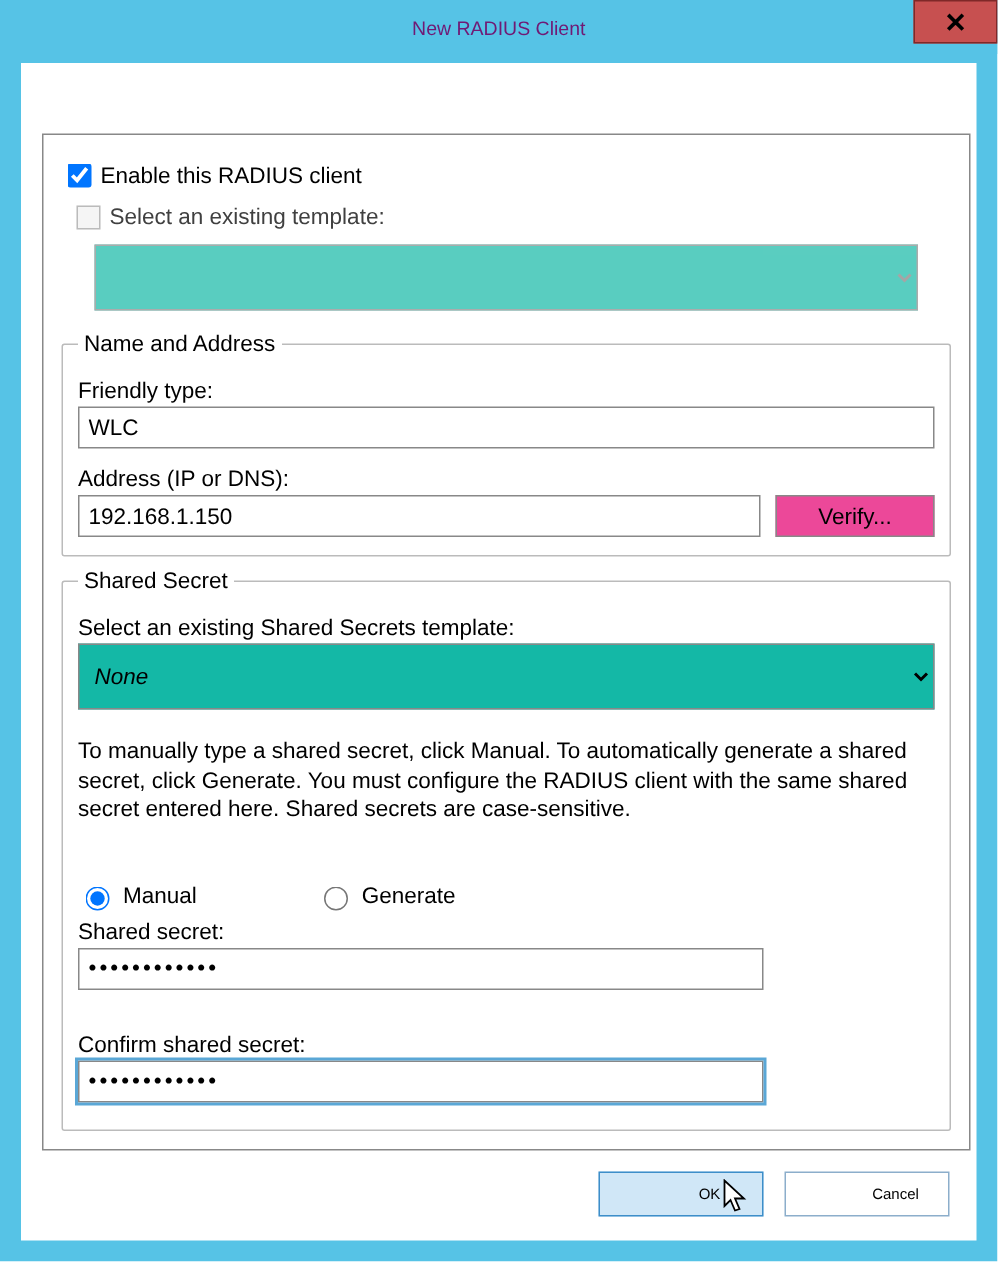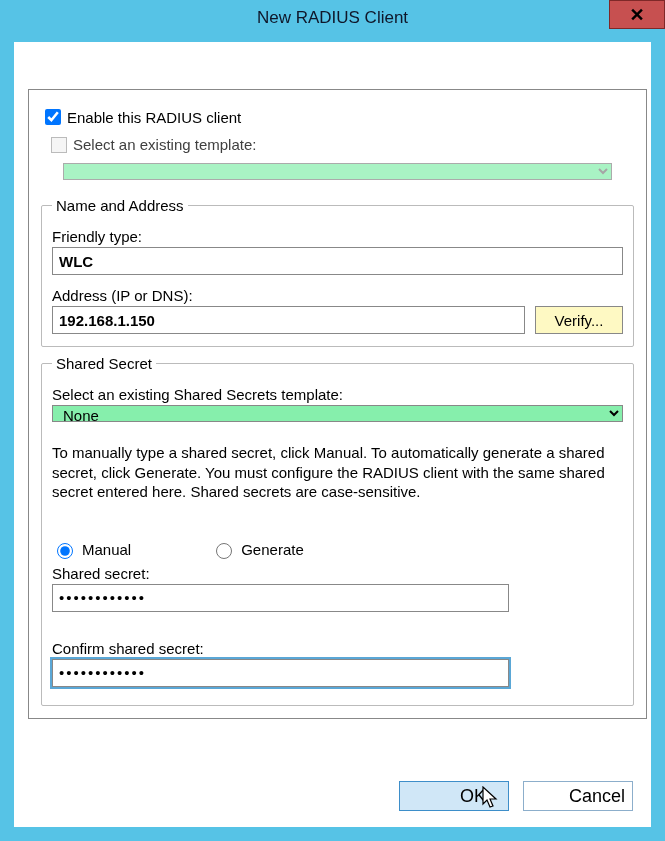--- a/index.html
+++ b/index.html
@@ -10,21 +10,21 @@
     position: relative;
   }
   .titlebar {
     height: 36px;
     display: flex; align-items: center;
     position: relative;
     background: #56c3e6;
   }
   .titlebar-title {
     width: 100%; text-align: center;
-    font-size: 17px; color: #0f172a;
+    font-size: 13px; color: #701a75;
   }
   .close-btn {
     position: absolute; right: 0; top: 0;
     width: 56px; height: 29px;
     background: #c75050;
     border: 1px solid #7f2828;
     display: flex; align-items: center; justify-content: center;
     cursor: pointer;
   }
   .close-btn span { font-size: 18px; font-weight: bold; color: #000; line-height:1; }
@@ -58,61 +58,61 @@
     left: 14px; right: 4px; top: 47px;
     border: 1px solid #888;
     background: #fff;
     padding: 12px 12px 4px 12px;
   }
   .checkline { display: flex; align-items: center; font-size: 15px; margin: 4px 0 8px 0; }
   .checkline input { width: 16px; height: 16px; margin-right: 6px; }
   .template-line { display: flex; align-items: center; font-size: 15px; color: #404040; margin-left: 10px; }
   .template-combo { margin: 10px 22px 14px 22px; }
   .combo {
-    width: 100%; height: 17px;
-    border: 1px solid #888; background: #86efac;
-    font-size: 15px; padding: 0 6px;
+    width: 100%; height: 44px;
+    border: 1px solid #888; background: #14b8a6;
+    font-size: 15px; padding: 0 6px; font-style: italic;
   }
   fieldset.group {
     border: 1px solid #bbb; border-radius: 2px;
     padding: 8px 10px 12px 10px;
     margin: 0 0 8px 0;
   }
   fieldset.group legend { font-size: 15px; padding: 0 4px; }
   .label { font-size: 15px; margin: 6px 0 2px 0; display: block; }
   .textinput {
     width: 100%; height: 28px;
     border: 1px solid #888; font-size: 15px;
-    padding: 0 6px; background: #fff; font-weight: bold;
+    padding: 0 6px; background: #fff;
   }
   .addr-row { display: flex; gap: 10px; align-items: center; }
   .addr-row .textinput { flex: 1; }
   .verify-btn {
-    width: 88px; height: 28px;
-    border: 1px solid #888; background: #fef9c3;
+    width: 106px; height: 28px;
+    border: 1px solid #888; background: #ec4899;
     font-size: 15px; cursor: pointer;
   }
   .info-text { font-size: 15px; margin: 18px 0 0 0; line-height: 1.3; }
   .radio-row { display: flex; gap: 80px; margin: 38px 0 4px 0; align-items: center; font-size: 15px; }
   .radio-row label { display: flex; align-items: center; gap: 6px; }
   .radio-row input { width: 16px; height: 16px; }
   .secret-input {
     width: 80%; height: 28px;
     border: 1px solid #888; font-size: 15px;
     padding: 0 6px; letter-spacing: 2px;
   }
   .secret-input.focused { outline: 2px solid #5aa7d6; }
   .dialog-buttons {
     position: absolute; right: 18px; bottom: 16px;
     display: flex; gap: 14px;
   }
   .dlg-btn {
     width: 110px; height: 30px;
     border: 1px solid #8caecb; background: #fff;
-    font-size: 18px; cursor: pointer; padding-left: 44px;
+    font-size: 10px; cursor: pointer; padding-left: 44px;
   }
   .dlg-btn.primary {
     background: #d0e7f7;
     border: 1px solid #3d8ec9;
   }
   .cursor {
     position: absolute;
     width: 18px; height: 24px;
     pointer-events: none;
   }

